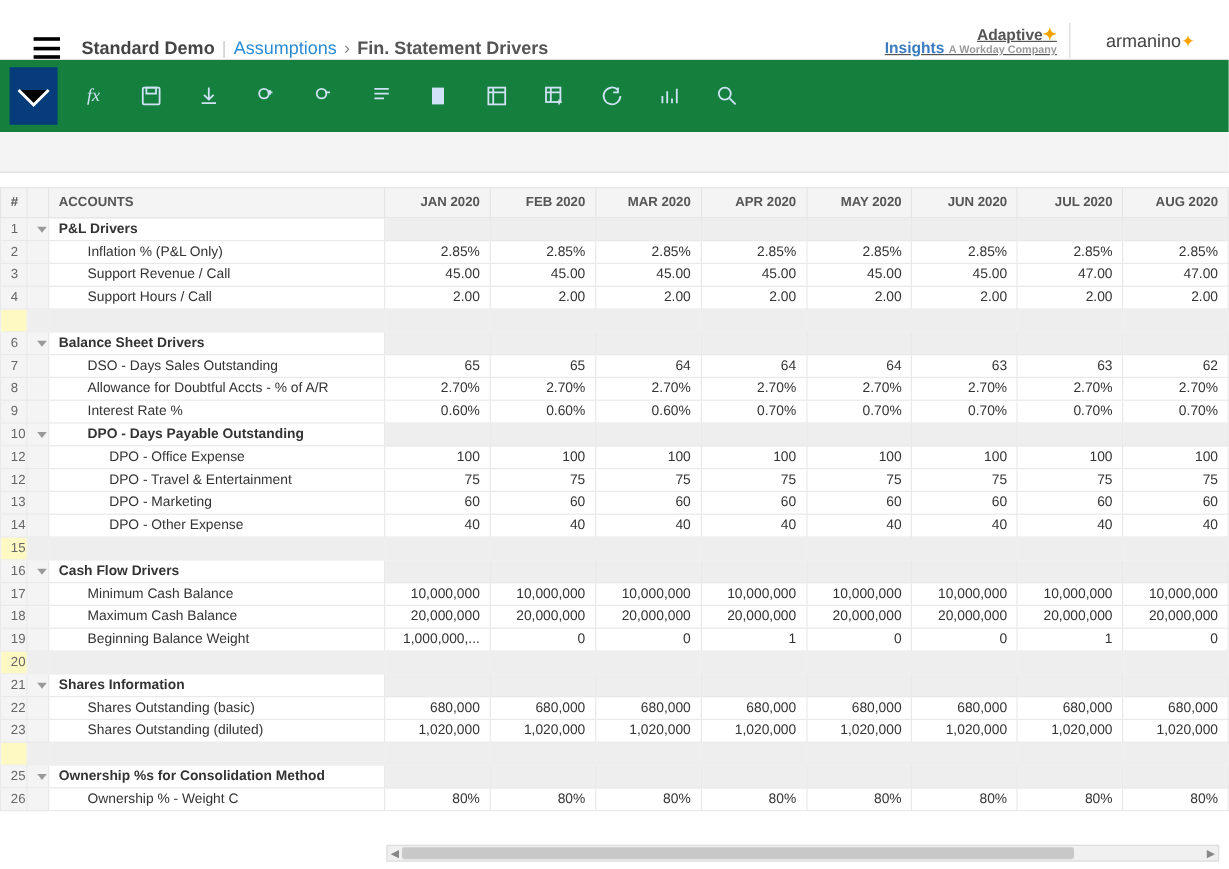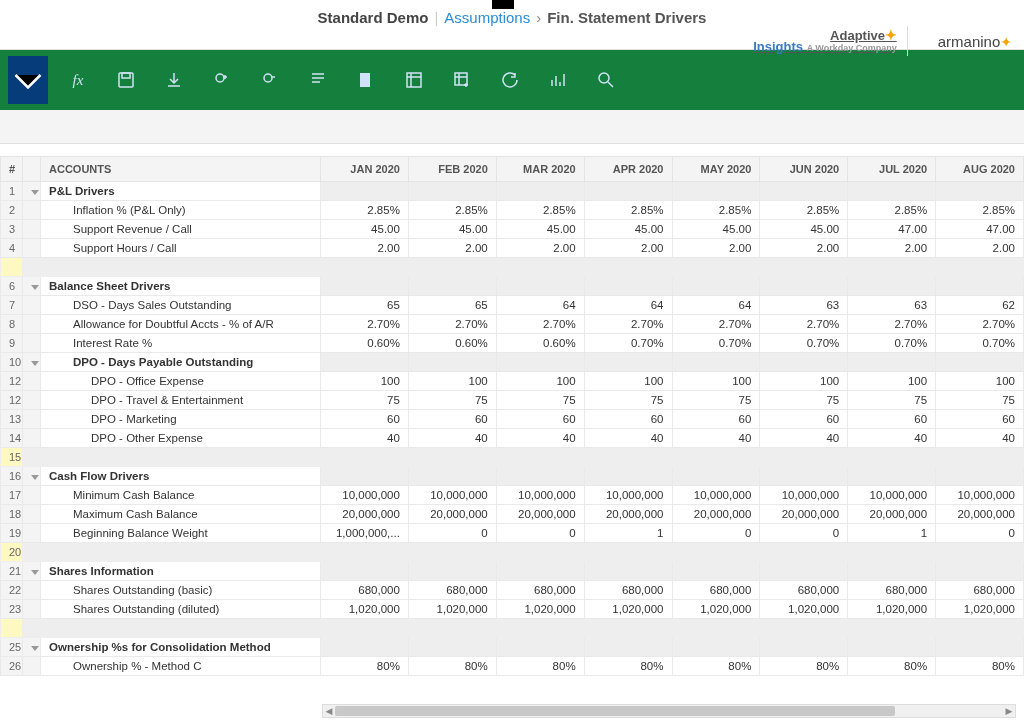--- a/index.html
+++ b/index.html
@@ -1,18 +1,18 @@
 <!DOCTYPE html>
 <html><head>
 <meta charset="utf-8">
 <style>
 * { margin:0; padding:0; box-sizing:border-box; }
 body { font-family:"Segoe UI",Arial,sans-serif; font-size:12px; color:#333; background:#fff; width:1024px; height:724px; overflow:hidden; }
 
-.header { height:50px; display:flex; align-items:center; padding:0 12px; border-bottom:1px solid #e0e0e0;flex-direction:column; }
+.header { height:50px; display:flex; align-items:flex-end; padding:0 28px; border-bottom:1px solid #e0e0e0; }
 .hamburger { width:22px; height:18px; display:flex; flex-direction:column; justify-content:space-between; cursor:pointer; margin-right:18px; }
 .hamburger span { display:block; height:3px; background:#000; }
 .bc { font-size:15px; display:flex; align-items:center; gap:6px; }
 .bc .demo { font-weight:600; color:#444; }
 .bc .pipe { color:#ccc; }
 .bc .link { color:#2b8cd6; cursor:pointer; }
 .bc .sep { color:#888; }
 .bc .cur { color:#555; font-weight:600; }
 .logos { margin-left:auto; display:flex; align-items:center; gap:10px; font-size:11px; color:#555; }
 .logo1 { display:flex; flex-direction:column; align-items:flex-end; line-height:1.1;text-decoration:underline; }
@@ -494,21 +494,21 @@
         <td class="data"></td>
         <td class="data"></td>
         <td class="data"></td>
         <td class="data"></td>
         <td class="data"></td>
         <td class="data"></td>
       </tr>
       <tr class="ind1">
         <td class="rownum">26</td>
         <td class="exp"></td>
-        <td class="acct">Ownership % - Method C</td>
+        <td class="acct">Ownership % - Weight C</td>
         <td class="">80%</td>
         <td class="">80%</td>
         <td class="">80%</td>
         <td class="">80%</td>
         <td class="">80%</td>
         <td class="">80%</td>
         <td class="">80%</td>
         <td class="">80%</td>
       </tr>
     </tbody>

